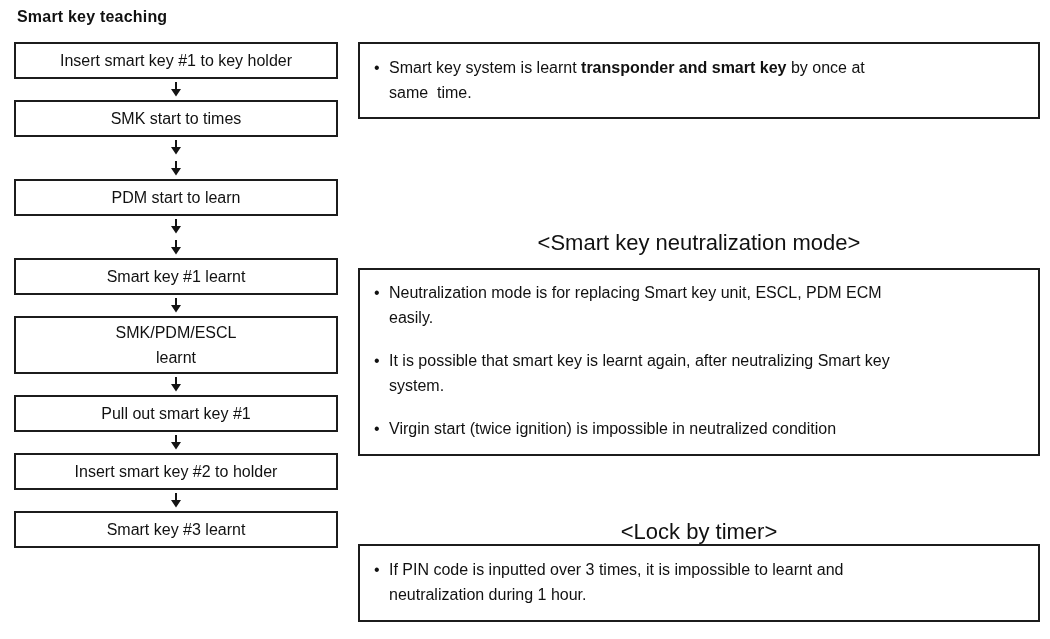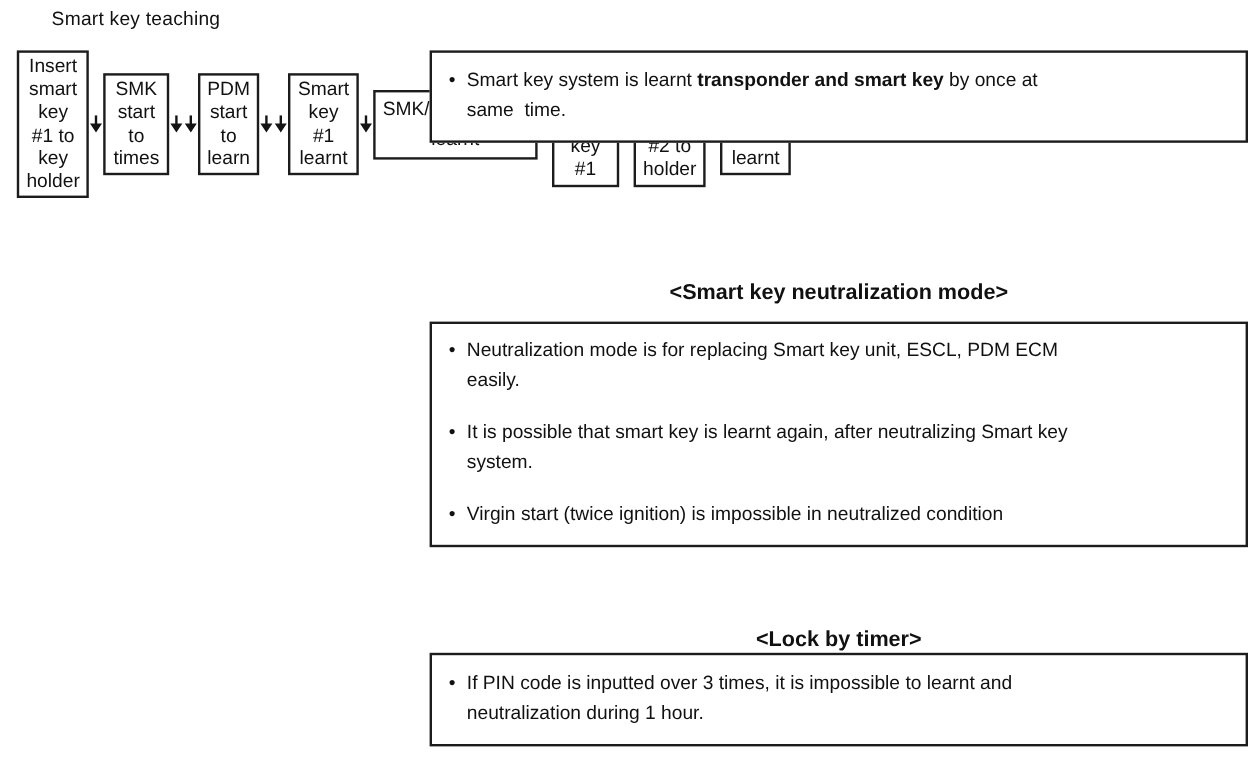--- a/index.html
+++ b/index.html
@@ -10,33 +10,32 @@
     background: #ffffff;
     font-family: "Liberation Sans", sans-serif;
     color: #111111;
     overflow: hidden;
   }
   .title {
     position: absolute;
     left: 17px;
     top: 8px;
     font-size: 16px;
-    font-weight: normal;
+    font-weight: bold;
     letter-spacing: 0.2px;
     white-space: nowrap;
-    margin-left: 26px;
   }
   
   .flow {
     position: absolute;
     left: 14px;
     top: 42px;
     width: 324px;
     display: flex;
-    flex-direction: row;
+    flex-direction: column;
     align-items: center;
   }
   .fbox {
     box-sizing: border-box;
     width: 100%;
     min-height: 37px;
     border: 2px solid #1c1c1c;
     background: #ffffff;
     display: flex;
     align-items: center;
@@ -71,22 +70,22 @@
   .bullet-row { display: flex; align-items: flex-start; }
   .note-b .bullet-row { margin-bottom: 18px; }
   .bullet-marker { flex: 0 0 15px; width: 15px; }
   .btext { flex: 1; white-space: pre-wrap; }
   .btext b { font-weight: bold; }
   .sec-heading {
     position: absolute;
     left: 358px;
     width: 682px;
     text-align: center;
-    font-size: 18px;
-    font-weight: bold;
+    font-size: 22px;
+    font-weight: normal;
     line-height: 20px;
     white-space: nowrap;
   }
   .heading-1 { top: 233px; }
   .heading-2 { top: 522px; }
   .arrow path { fill: #141414; }
 </style>
 </head>
 <body>
 

